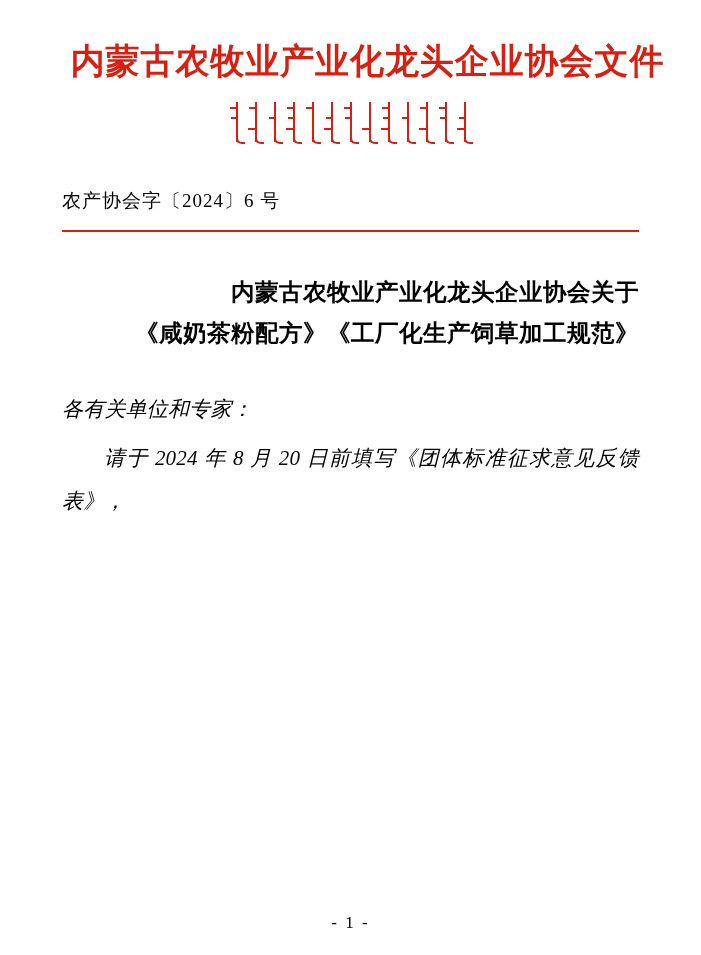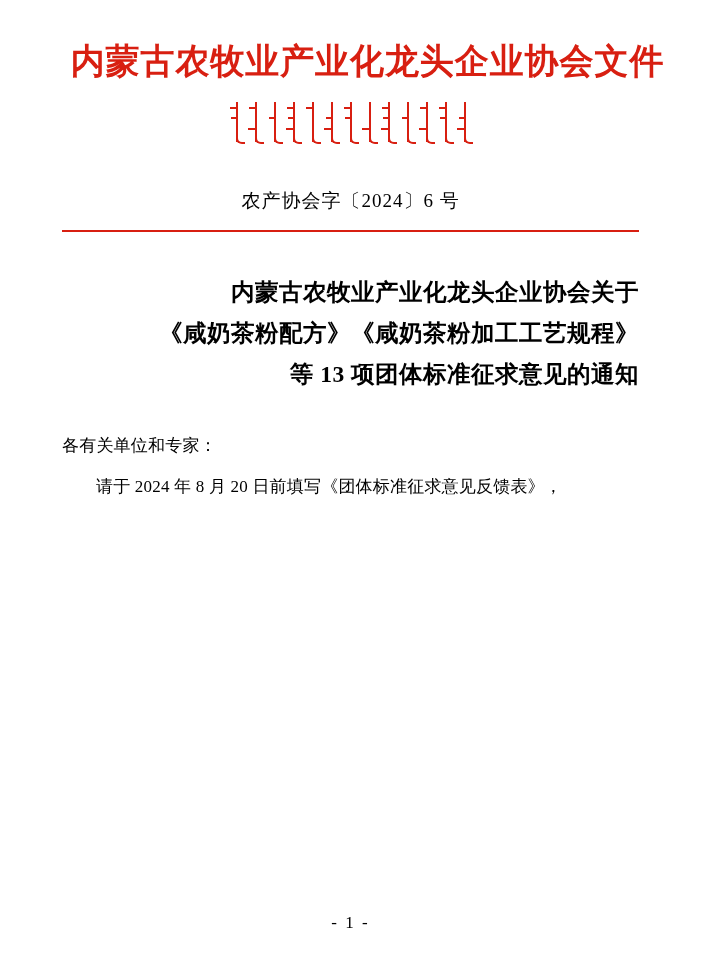--- a/index.html
+++ b/index.html
@@ -80,21 +80,21 @@
     bottom: 0;
     width: 7px;
     height: 7px;
     border-left: 2px solid #d81f11;
     border-bottom: 2px solid #d81f11;
     border-bottom-left-radius: 6px;
   }
 
   
   .doc-number {
-    text-align: center;
+    text-align: left;
     font-size: 19px;
     margin-top: 42px;
     letter-spacing: 1px;
     font-family: "Liberation Serif", "DejaVu Serif", serif;
   }
 
   .red-rule {
     margin-top: 16px;
     height: 2px;
     background: #d81f11;
@@ -108,25 +108,26 @@
     font-weight: bold;
     font-size: 23.5px;
     line-height: 1.75;
     letter-spacing: 0.5px;
   }
   .doc-title div { white-space: nowrap; }
 
   
   .body-text {
     margin-top: 34px;
-    font-size: 17px;
+    font-size: 21px;
     line-height: 2.05;
     text-align: justify;
     text-justify: inter-ideograph;
     letter-spacing: 0.2px;
+    font-style: italic;
   }
   .body-text p {
     margin: 0 0 6px 0;
   }
   .indent2 { text-indent: 2em; }
 
   
   .page-footer {
     position: absolute;
     left: 0;
@@ -224,22 +225,21 @@
         </span>
     </div>
   </div>
 
   <div class="doc-number">农产协会字〔2024〕6 号</div>
 
   <div class="red-rule"></div>
 
   <div class="doc-title">
     <div>内蒙古农牧业产业化龙头企业协会关于</div>
-    <div>《咸奶茶粉配方》《咸奶茶粉加工工艺规程》</div>
-    <div>等 13 项团体标准征求意见的通知</div>
+    <div>《咸奶茶粉配方》《工厂化生产饲草加工规范》</div>
   </div>
 
   <div class="body-text">
     <p>各有关单位和专家：</p>
     <p class="indent2">请于 2024 年 8 月 20 日前填写《团体标准征求意见反馈表》，</p>
   </div>
 
   <div class="page-footer">- 1 -</div>
 
 </div>

